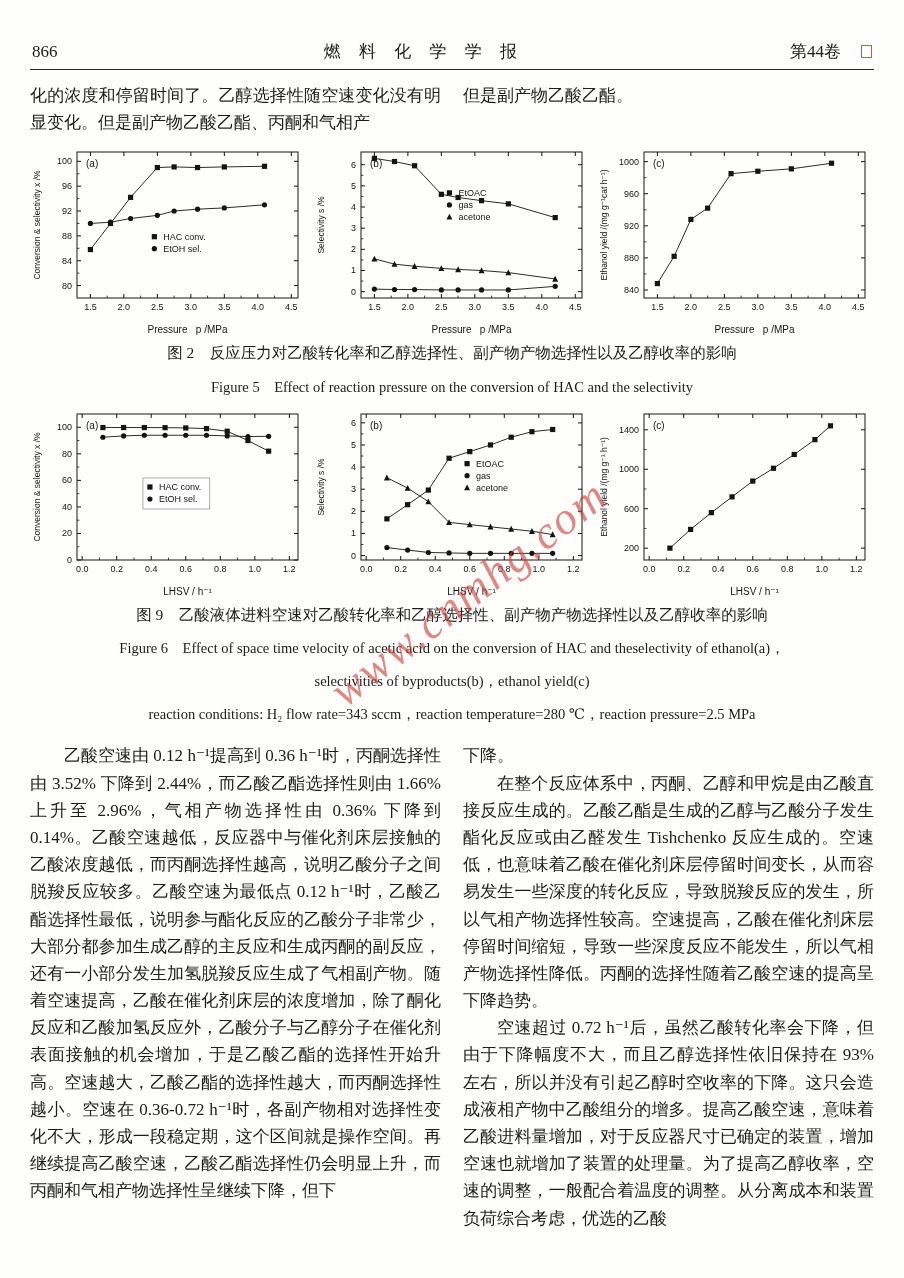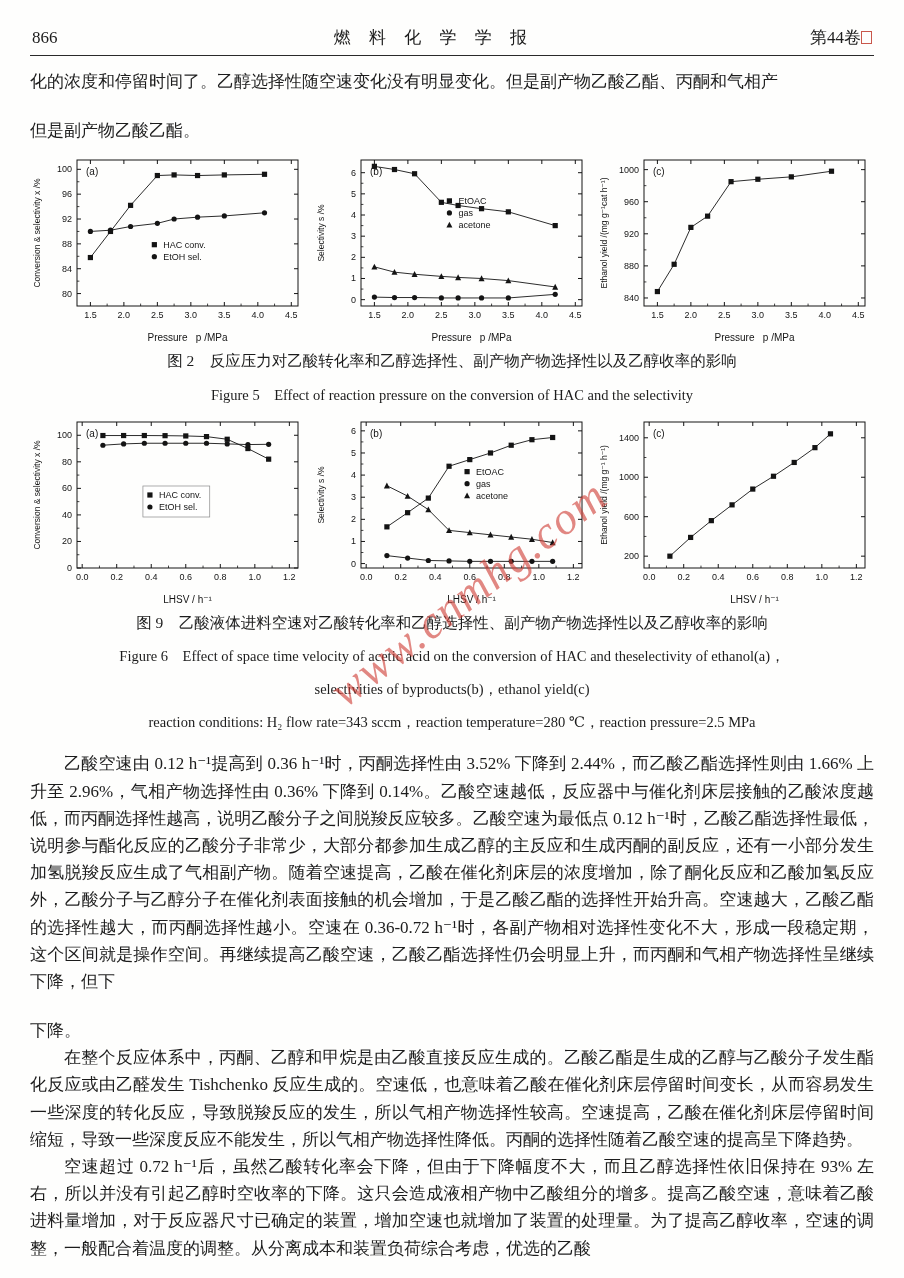--- a/index.html
+++ b/index.html
@@ -1,28 +1,28 @@
 <!DOCTYPE html>
 <html><head>
 <meta charset="utf-8">
 <style>
   * { margin:0; padding:0; box-sizing:border-box; }
   html,body { background:#ffffff; }
   .page{
     width:904px; height:1278px; background:#fefefdff; position:relative; overflow:hidden;
-    padding:0 30px 0 30px;
+    padding:14px 30px 0 30px;
     font-family:"Liberation Serif","DejaVu Serif",serif; color:#1c1c1c;
   }
   .hdr{ display:flex; justify-content:space-between; align-items:baseline;
         font-size:17px; padding:2px 2px 6px 2px; }
   .hdr .journal{ letter-spacing:7px;margin-top:24px; }
-  .hdr .right{ display:flex; align-items:center; gap:0; }
+  .hdr .right{ display:flex; align-items:center; gap:20px; }
   .stamp{ display:inline-block; width:11px; height:13px; border:1.5px solid #c0392b; opacity:.85; }
   .rule{ border:none; border-top:1.7px solid #2a2a2a; margin:0 0 12px 0; }
-  .twocol{ display:flex; gap:22px;flex-direction:column; }
+  .twocol{ display:flex; gap:22px; }
   .col{ flex:1; font-size:17px; line-height:1.6; text-align:justify; }
   .col p{ text-indent:2em; }
   .col p.noindent{ text-indent:0; }
   .figblock{ margin-top:6px; }
   .charts{ display:flex; justify-content:space-between; }
   .cap{ text-align:center; line-height:1.45; margin-top:2px; }
   .cap .zh{ font-size:15.5px; margin-bottom:2px; }
   .cap .en{ font-size:14.5px;margin-top:12px; }
   .bodytext{ margin-top:17px; }
   .watermark{

